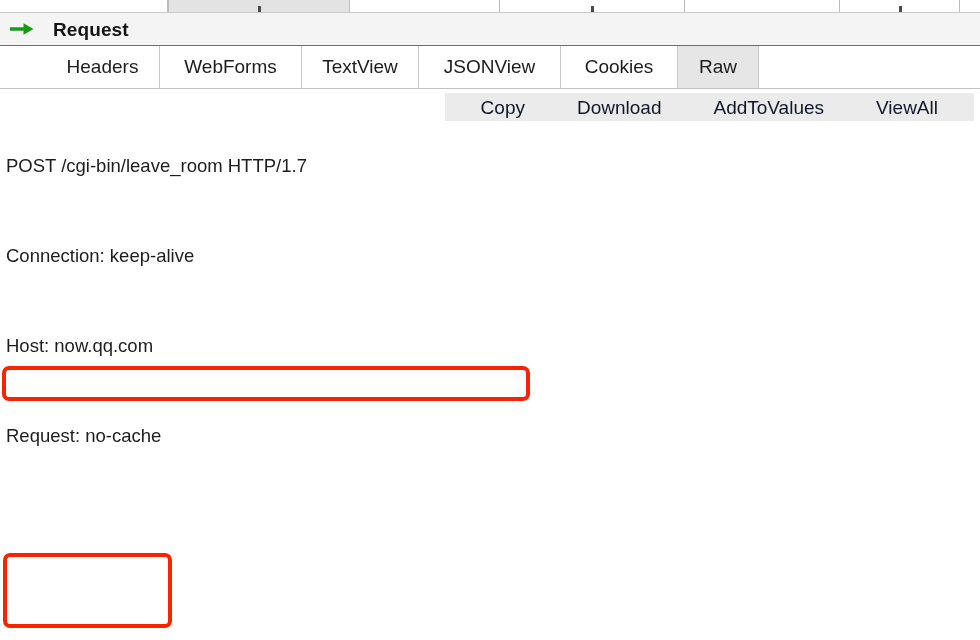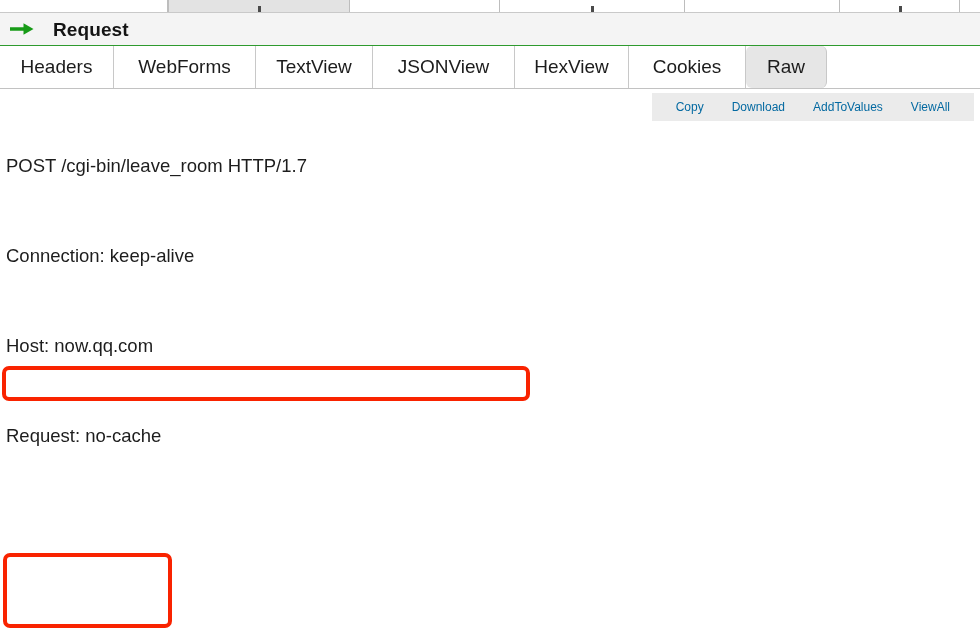--- a/index.html
+++ b/index.html
@@ -78,37 +78,37 @@
   
   #tabbar {
     position: absolute;
     left: 0; top: 46px;
     width: 980px; height: 43px;
     background: #ffffff;
     border-bottom: 1px solid #c2c2c2;
     box-sizing: border-box;
     display: flex;
     align-items: stretch;
+    padding-left: 46px;
   }
   .vtab {
     display: flex;
     align-items: center;
     justify-content: center;
     font-size: 19px;
     color: #1c1c1c;
     border-right: 1px solid #c8c8c8;
     box-sizing: border-box;
     background: #ffffff;
     height: 42px;
     cursor: default;
     white-space: nowrap;
   }
   .vtab.active {
     background: #e6e6e6;
-    border-radius: 6px;
   }
   .vtab-filler {
     flex: 1 1 auto;
     background: #ffffff;
     border-right: none;
   }
 
   
   #raw-panel {
     position: absolute;
@@ -125,23 +125,23 @@
     right: 6px;
     top: 4px;
     height: 28px;
     background: #ebebeb;
     display: flex;
     align-items: center;
     padding: 0 10px;
     box-sizing: border-box;
   }
   .action-link {
-    font-size: 12px;
-    color: #0369a1;
-    margin: 0 14px;
+    font-size: 19px;
+    color: #0f172a;
+    margin: 0 26px;
     cursor: pointer;
     white-space: nowrap;
     line-height: 1;
   }
 
   
   #rawtext {
     position: absolute;
     left: 6px;
     top: 2px;
@@ -210,23 +210,20 @@
   </div>
   <div class="vtab" style="width:142px;text-align:center;">
     <span>WebForms</span>
   </div>
   <div class="vtab" style="width:117px;">
     <span>TextView</span>
   </div>
   <div class="vtab" style="width:142px;">
     <span>JSONView</span>
   </div>
-  <div class="vtab" style="width:114px;">
-    <span>HexView</span>
-  </div>
   <div class="vtab" style="width:117px;">
     <span>Cookies</span>
   </div>
   <div class="vtab active" style="width:81px;">
     <span>Raw</span>
   </div>
   <div class="vtab vtab-filler"></div>
 </div>
 
 <div id="raw-panel">

